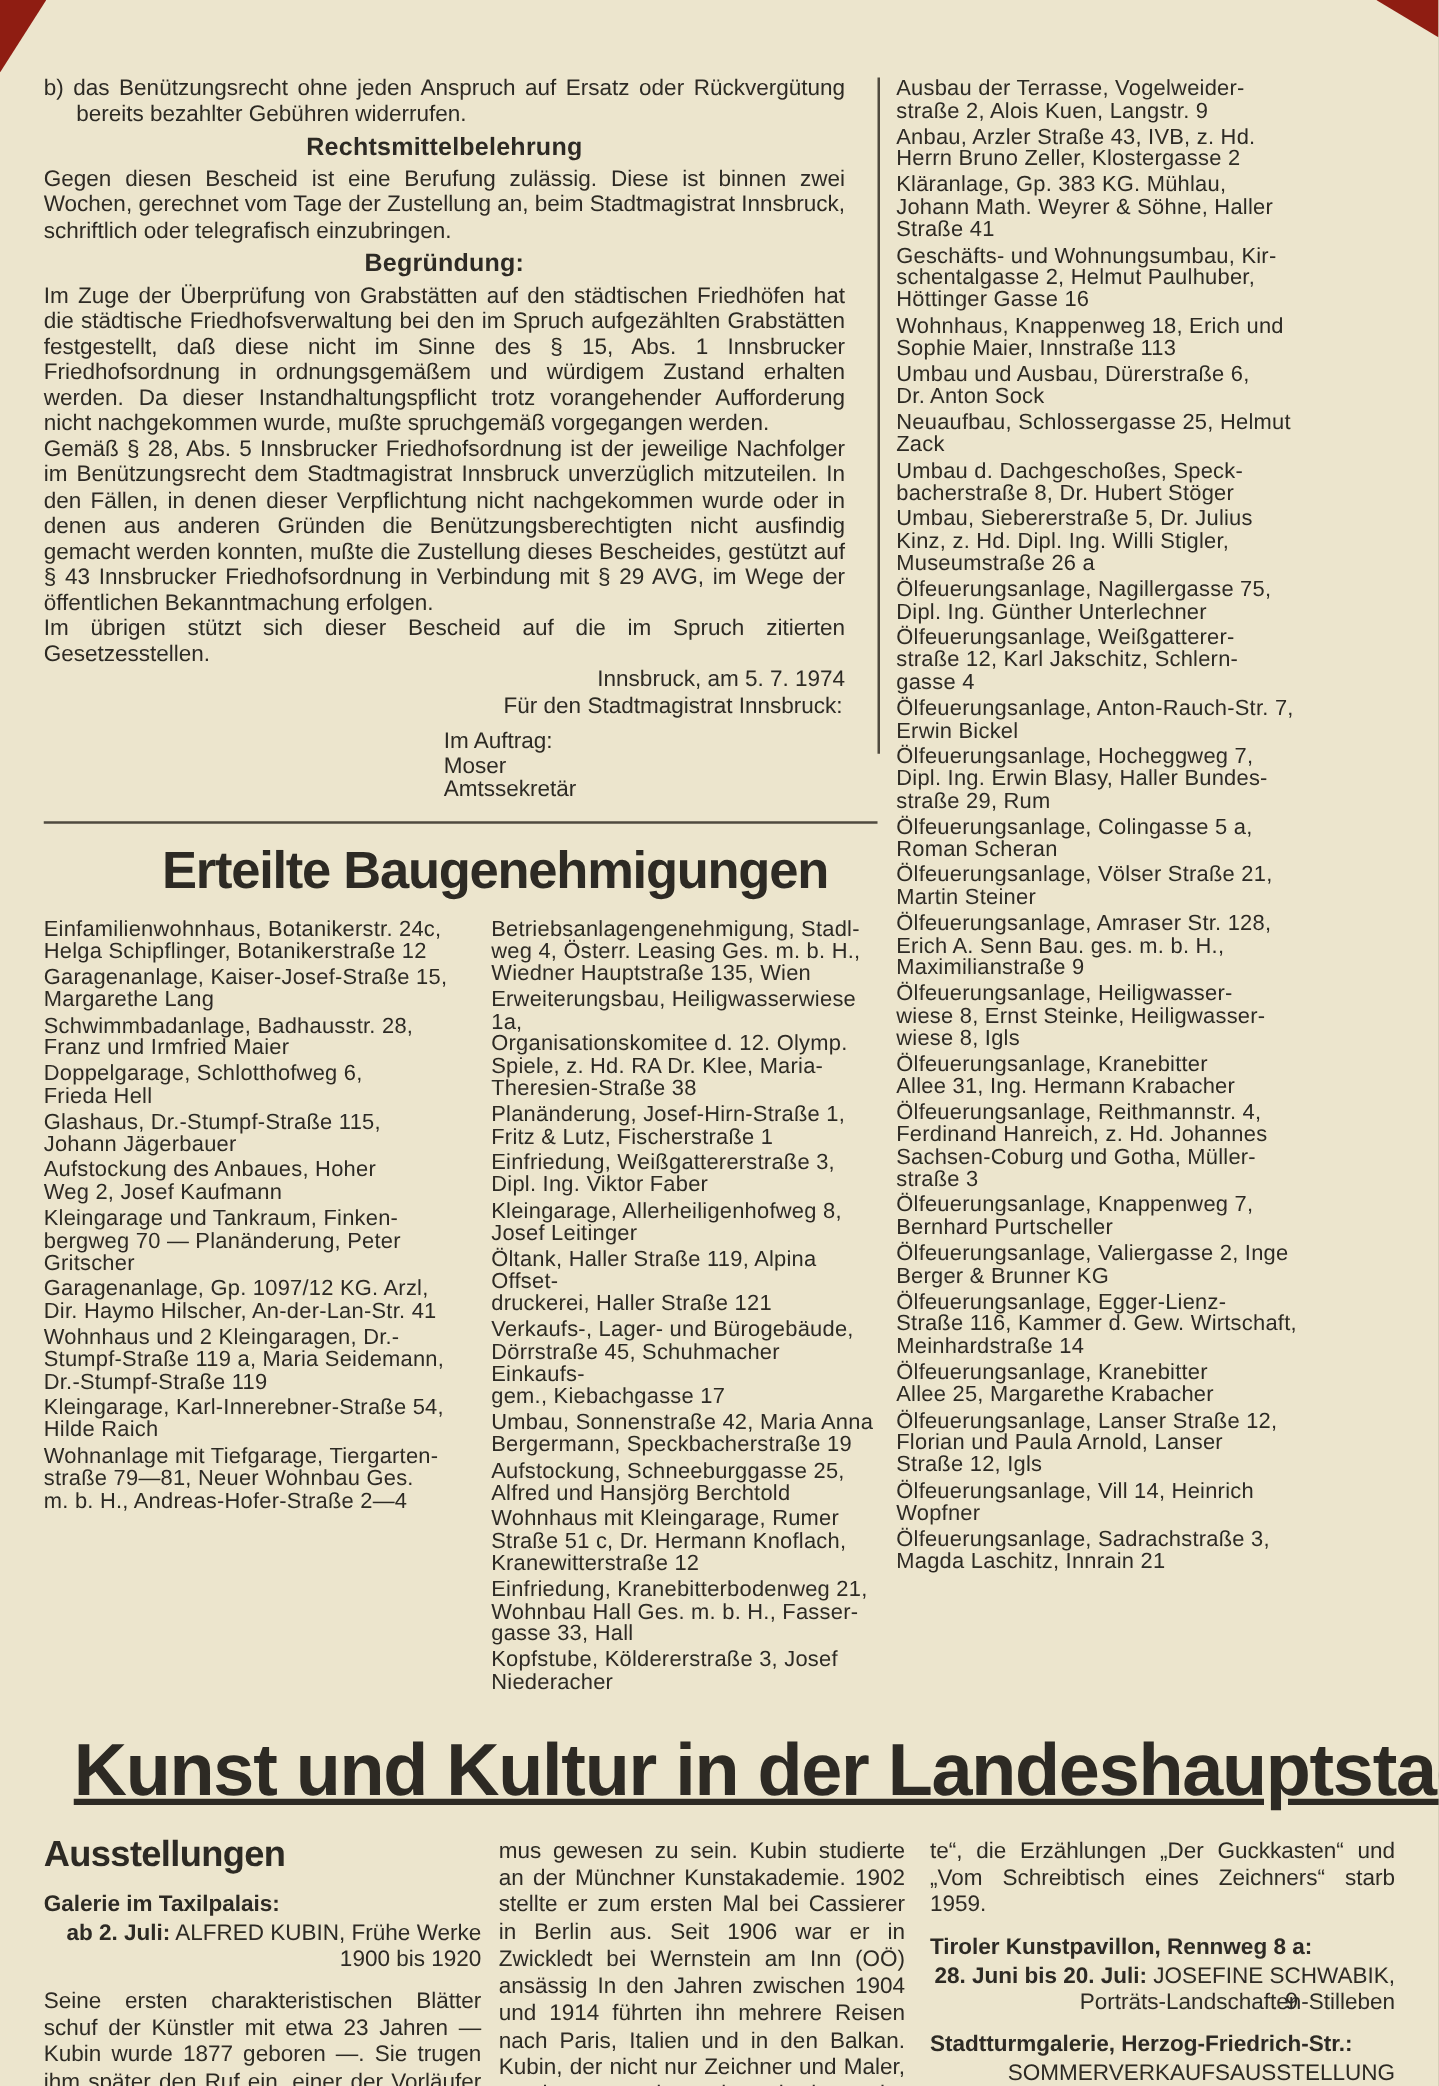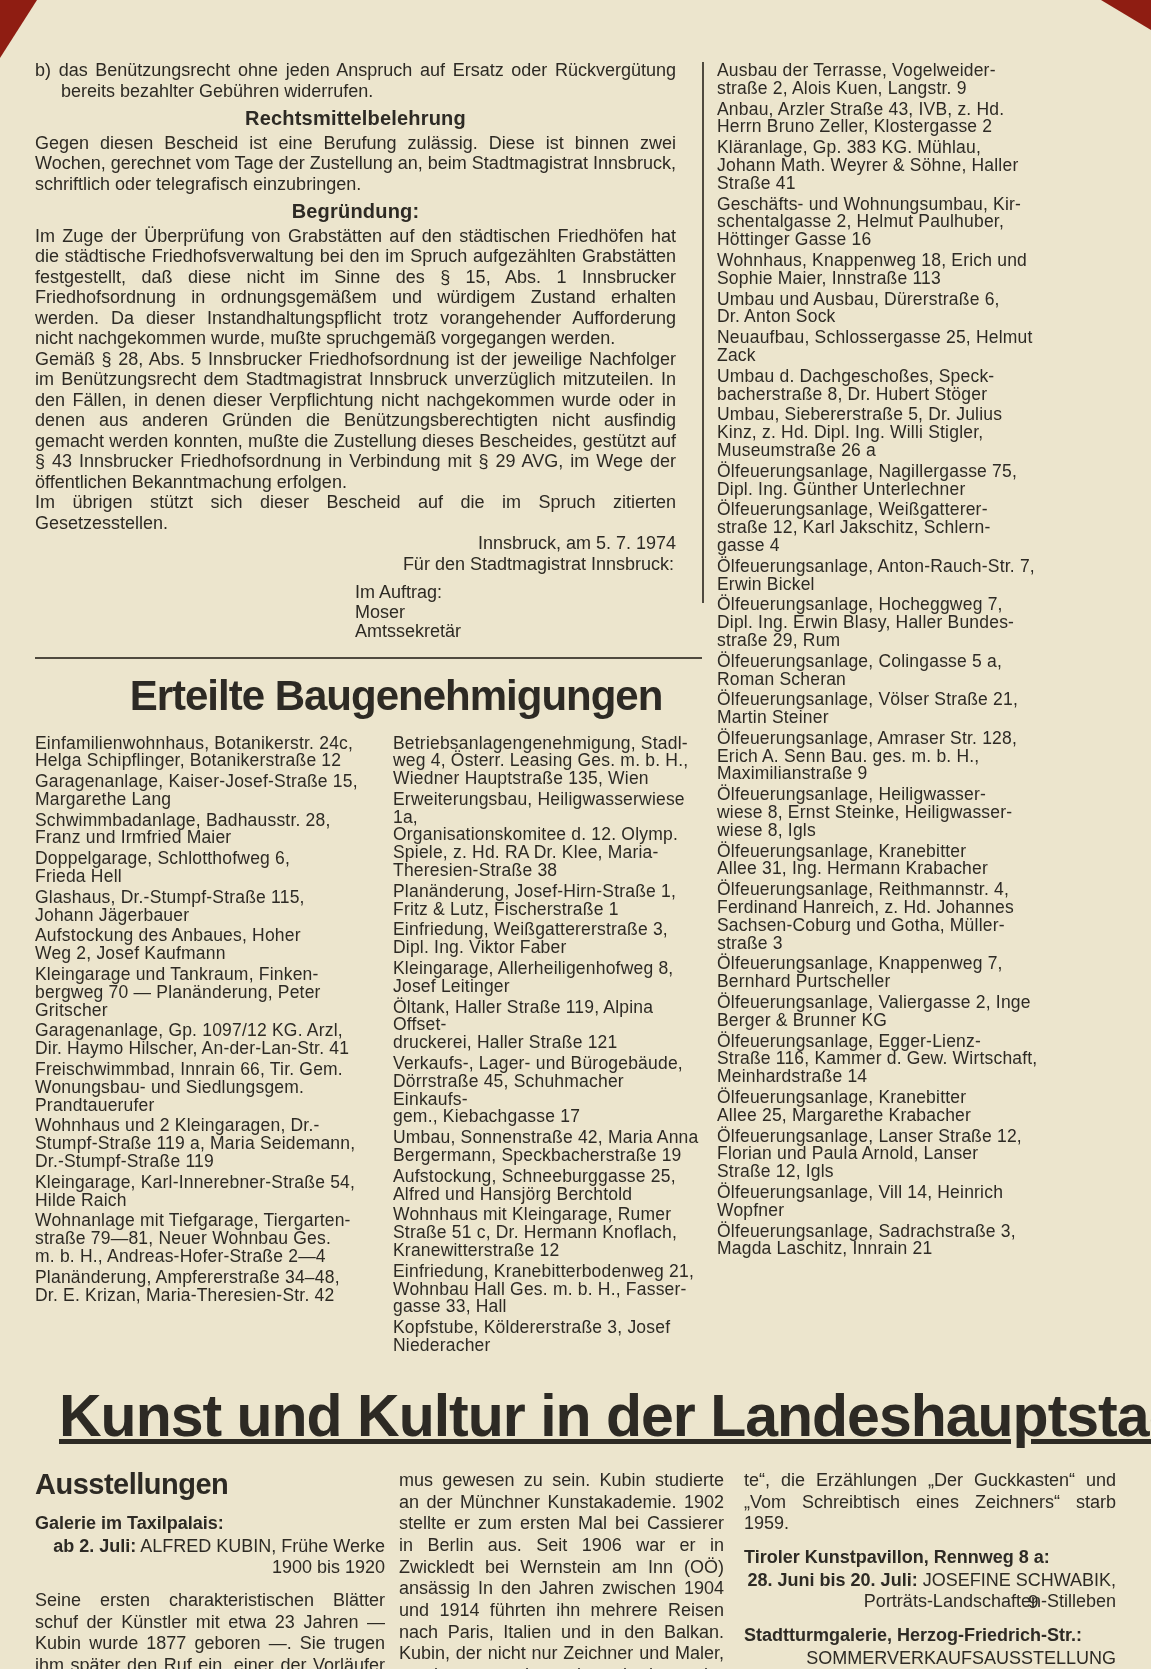--- a/index.html
+++ b/index.html
@@ -143,33 +143,28 @@
 Frieda Hell</div>
               <div class="permit">Glashaus, Dr.-Stumpf-Straße 115,
 Johann Jägerbauer</div>
               <div class="permit">Aufstockung des Anbaues, Hoher
 Weg 2, Josef Kaufmann</div>
               <div class="permit">Kleingarage und Tankraum, Finken-
 bergweg 70 — Planänderung, Peter
 Gritscher</div>
               <div class="permit">Garagenanlage, Gp. 1097/12 KG. Arzl,
 Dir. Haymo Hilscher, An-der-Lan-Str. 41</div>
-              <div class="permit">Freischwimmbad, Innrain 66, Tir. Gem.
-Wonungsbau- und Siedlungsgem.
-Prandtauerufer</div>
               <div class="permit">Wohnhaus und 2 Kleingaragen, Dr.-
 Stumpf-Straße 119 a, Maria Seidemann,
 Dr.-Stumpf-Straße 119</div>
               <div class="permit">Kleingarage, Karl-Innerebner-Straße 54,
 Hilde Raich</div>
               <div class="permit">Wohnanlage mit Tiefgarage, Tiergarten-
 straße 79—81, Neuer Wohnbau Ges.
 m. b. H., Andreas-Hofer-Straße 2—4</div>
-              <div class="permit">Planänderung, Ampfererstraße 34–48,
-Dr. E. Krizan, Maria-Theresien-Str. 42</div>
             </div>
           <div class="pcol2">
               <div class="permit">Betriebsanlagengenehmigung, Stadl-
 weg 4, Österr. Leasing Ges. m. b. H.,
 Wiedner Hauptstraße 135, Wien</div>
               <div class="permit">Erweiterungsbau, Heiligwasserwiese 1a,
 Organisationskomitee d. 12. Olymp.
 Spiele, z. Hd. RA Dr. Klee, Maria-
 Theresien-Straße 38</div>
               <div class="permit">Planänderung, Josef-Hirn-Straße 1,

